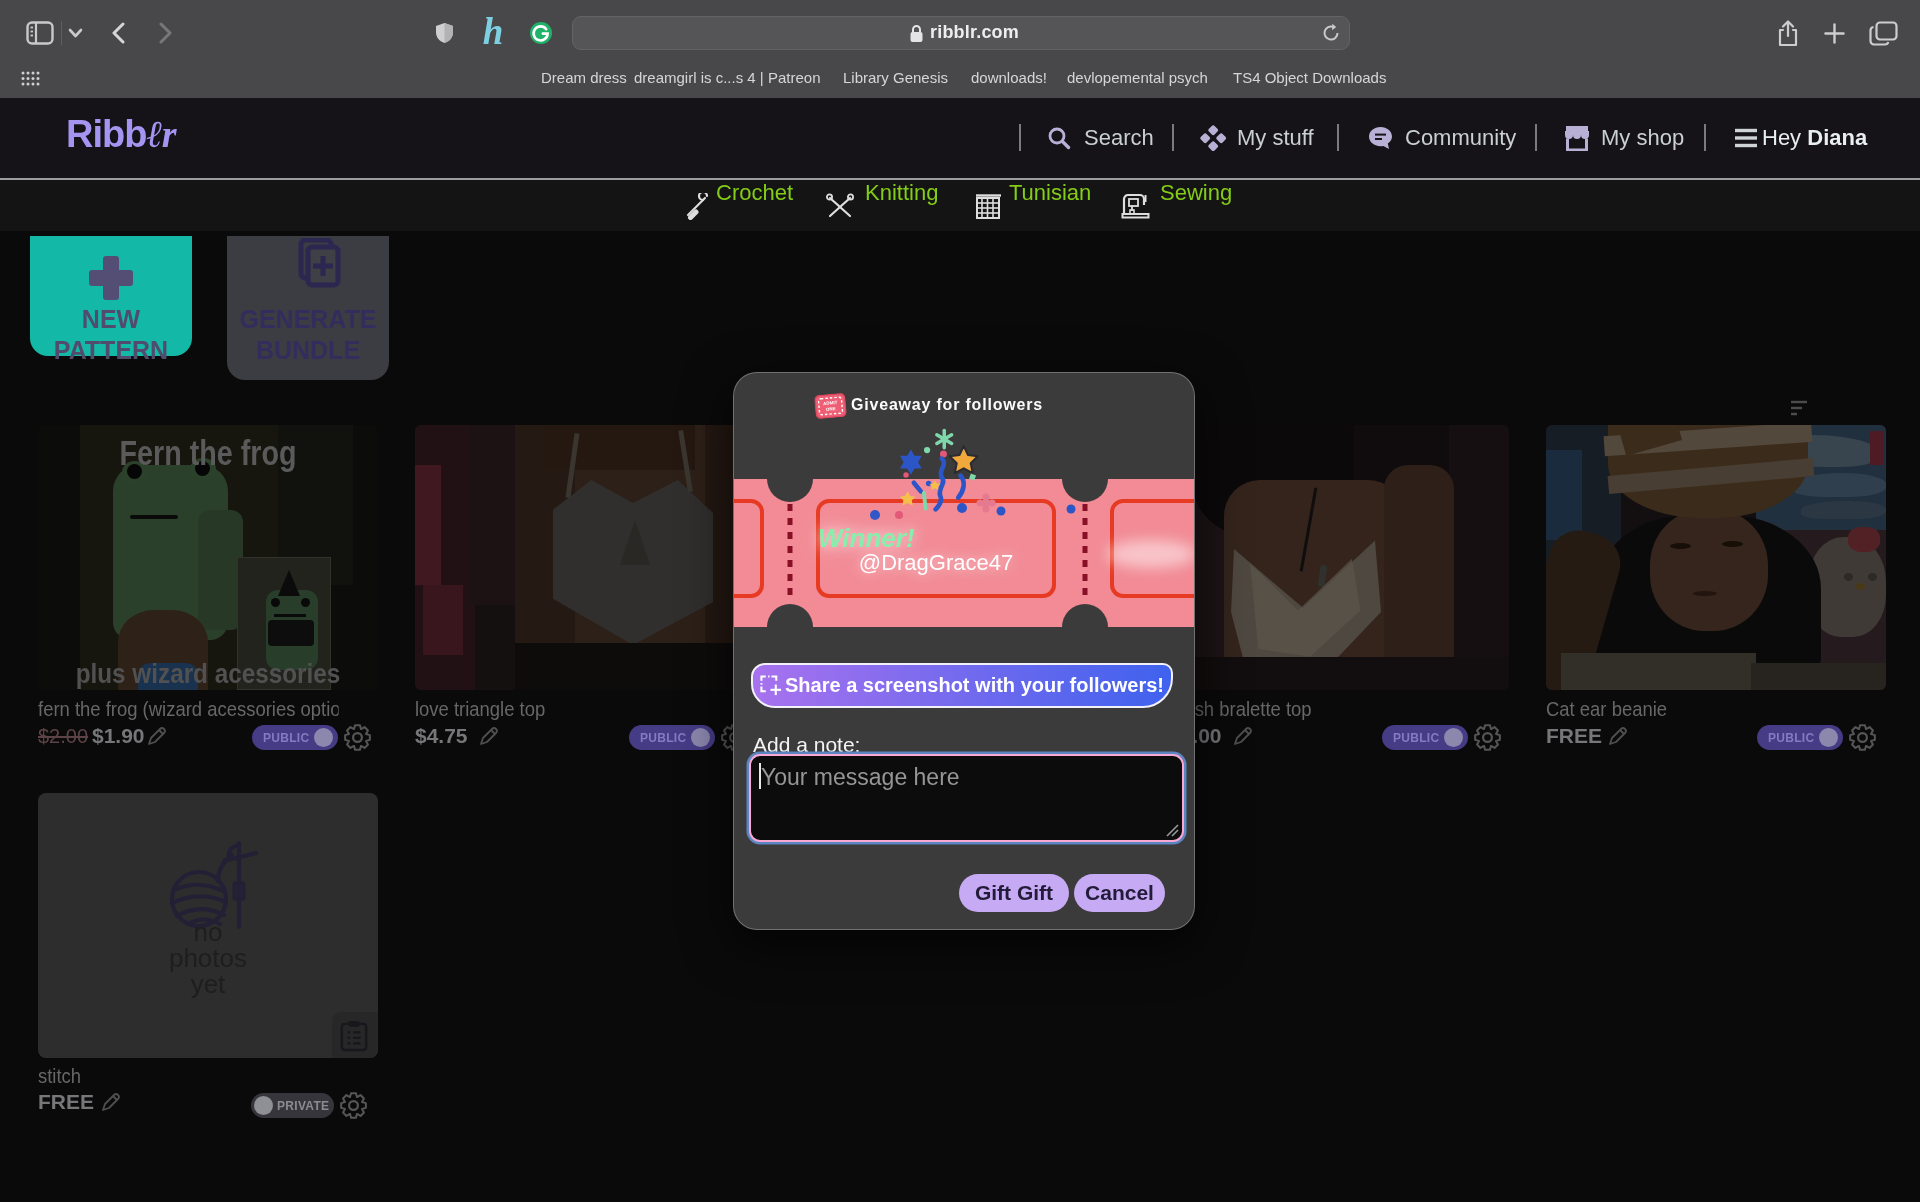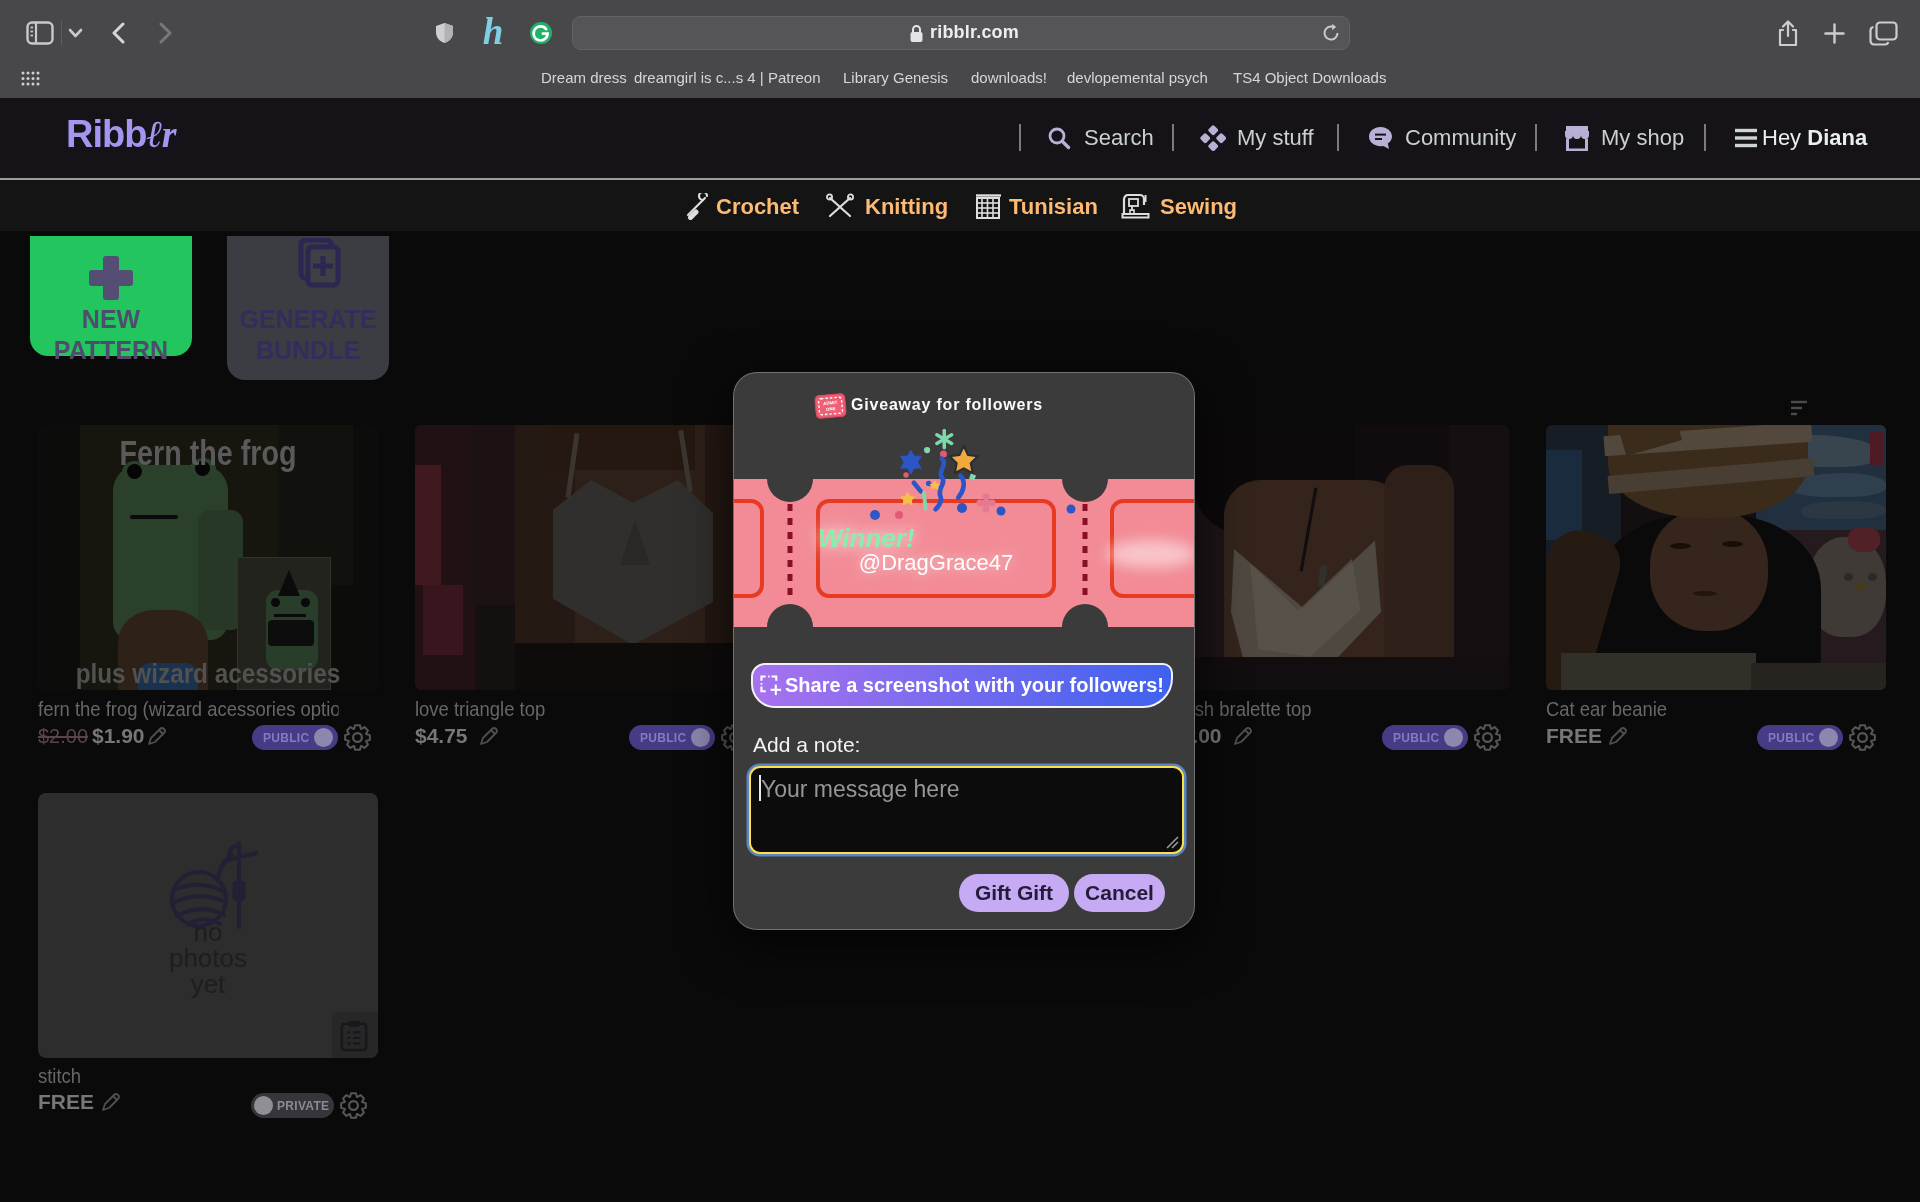--- a/index.html
+++ b/index.html
@@ -8,21 +8,21 @@
   
   #chrome{position:absolute;left:0;top:0;width:1920px;height:98px;background:#48484a;}
   #urlbar{position:absolute;left:572px;top:16px;width:778px;height:34px;background:#555557;border:1px solid #636366;border-radius:9px;box-sizing:border-box;}
   .bmtxt{position:absolute;top:69px;height:18px;line-height:18px;font-size:15px;color:#d6d6d8;white-space:nowrap;}
   
   #shead{position:absolute;left:0;top:98px;width:1920px;height:80px;background:#151318;}
   #snav{position:absolute;left:0;top:180px;width:1920px;height:51px;background:#141414;}
   #sline{position:absolute;left:0;top:178px;width:1920px;height:2px;background:#9c9c9c;}
   .mitem{position:absolute;top:126px;height:24px;line-height:24px;font-size:22px;color:#c9d0cf;white-space:nowrap;}
   .msep{position:absolute;top:124px;width:2px;height:27px;background:#7b7b7e;}
-  .nitem{position:absolute;top:195px;height:24px;line-height:24px;font-size:22px;color:#fdba74;white-space:nowrap;font-weight:bold;}
+  .nitem{position:absolute;top:181px;height:24px;line-height:24px;font-size:22px;color:#84cc16;white-space:nowrap;}
   
   .card-title{position:absolute;font-size:20.5px;color:#676767;white-space:nowrap;overflow:hidden;transform:scaleX(0.9);transform-origin:left;}
   .pill{position:absolute;height:25px;border-radius:13px;}
   .pill .knob{position:absolute;top:3px;width:19px;height:19px;border-radius:50%;}
   .pill span{position:absolute;top:6px;font-size:12px;font-weight:bold;letter-spacing:.3px;}
   
   #modal{position:absolute;left:733px;top:372px;width:462px;height:558px;background:#3b3b3b;border:1px solid rgba(255,255,255,.28);border-radius:24px;box-sizing:border-box;box-shadow:0 14px 50px rgba(0,0,0,.7);overflow:hidden;}
 </style>
 </head>
 <body>
@@ -181,21 +181,21 @@
 <svg class="nav-ic abs" style="left:1121px;top:193px" width="29" height="27" viewBox="0 0 29 27">
   <path d="M3 21 V6 a4 4 0 0 1 4 -4 H19 a4 4 0 0 1 4 4 V12" fill="none" stroke="#dedede" stroke-width="2.2"></path>
   <path d="M1.5 21 H27.5 V24.5 H1.5 Z" fill="none" stroke="#dedede" stroke-width="2"></path>
   <rect x="8" y="6" width="9" height="7" fill="none" stroke="#dedede" stroke-width="1.8"></rect>
   <line x1="11" y1="13" x2="11" y2="18" stroke="#dedede" stroke-width="1.8"></line>
   <rect x="9" y="17" width="4" height="4" fill="none" stroke="#dedede" stroke-width="1.6"></rect>
   <line x1="24.5" y1="2" x2="24.5" y2="9" stroke="#dedede" stroke-width="2"></line>
 </svg>
 <div class="nitem" style="left:1160px;">Sewing</div>
 
-<div class="abs" style="left:30px;top:236px;width:162px;height:120px;background:#22c55e;border-radius:0 0 18px 18px;">
+<div class="abs" style="left:30px;top:236px;width:162px;height:120px;background:#14b8a6;border-radius:0 0 18px 18px;">
   <svg class="abs" style="left:57px;top:18px" width="48" height="48" viewBox="0 0 48 48">
     <path d="M19 5 h10 v14 h14 v10 h-14 v14 h-10 v-14 h-14 v-10 h14 Z" fill="#544e74" stroke="#544e74" stroke-linejoin="round" stroke-width="6"></path>
   </svg>
   <div class="abs" style="left:0;top:68px;width:162px;text-align:center;font-size:25px;font-weight:bold;color:#514b6e;line-height:31px;">NEW<br>PATTERN</div>
 </div>
 
 <div class="abs" style="left:227px;top:236px;width:162px;height:144px;background:#3c3c43;border-radius:0 0 18px 18px;">
   <svg class="abs" style="left:48px;top:2px" width="70" height="66" viewBox="0 0 70 66">
     <rect x="26" y="2" width="30" height="38" rx="4" fill="none" stroke="#2b2750" stroke-width="5"></rect>
     <rect x="33" y="9" width="30" height="38" rx="4" fill="#3f3f46" stroke="#2b2750" stroke-width="5"></rect>
@@ -524,21 +524,21 @@
         <line x1="16.5" y1="10" x2="16.5" y2="21"></line>
         <line x1="11" y1="15.5" x2="22" y2="15.5"></line>
       </g>
       <line x1="8.5" y1="1.5" x2="10" y2="1.5" stroke="#fff" stroke-width="2.2"></line>
       <line x1="1.5" y1="8.5" x2="1.5" y2="10" stroke="#fff" stroke-width="2.2"></line>
     </svg>
     <div style="font-size:20px;font-weight:bold;color:#fff;white-space:nowrap;">Share a screenshot with your followers!</div>
   </div>
 
   <div class="abs" style="left:19px;top:360px;font-size:21px;color:#f3f3f3;">Add a note:</div>
-  <div class="abs" style="left:15px;top:381px;width:435px;height:88px;background:#0c0c0c;border:2px solid #fde047;border-radius:11px;box-sizing:border-box;box-shadow:0 0 0 2.5px #5b86c2;margin-top:12px;">
+  <div class="abs" style="left:15px;top:381px;width:435px;height:88px;background:#0c0c0c;border:2px solid #f9a8d4;border-radius:11px;box-sizing:border-box;box-shadow:0 0 0 2.5px #5b86c2;">
     <div class="abs" style="left:10px;top:8px;font-size:23px;color:#969696;">Your message here</div>
     <div class="abs" style="left:8px;top:7px;width:2px;height:26px;background:#e8e8e8;"></div>
     <svg class="abs" style="left:414px;top:68px" width="14" height="13" viewBox="0 0 14 13">
       <line x1="2" y1="12" x2="13" y2="1" stroke="#999" stroke-width="1.6"></line>
       <line x1="7" y1="12" x2="13" y2="6" stroke="#999" stroke-width="1.6"></line>
     </svg>
   </div>
 
   <div class="abs" style="left:225px;top:501px;width:110px;height:38px;background:#c7aaf4;border-radius:19px;text-align:center;font-size:21px;font-weight:bold;color:#221c38;line-height:38px;">Gift Gift</div>
   <div class="abs" style="left:340px;top:501px;width:91px;height:38px;background:#c7aaf4;border-radius:19px;text-align:center;font-size:21px;font-weight:bold;color:#221c38;line-height:38px;">Cancel</div>

